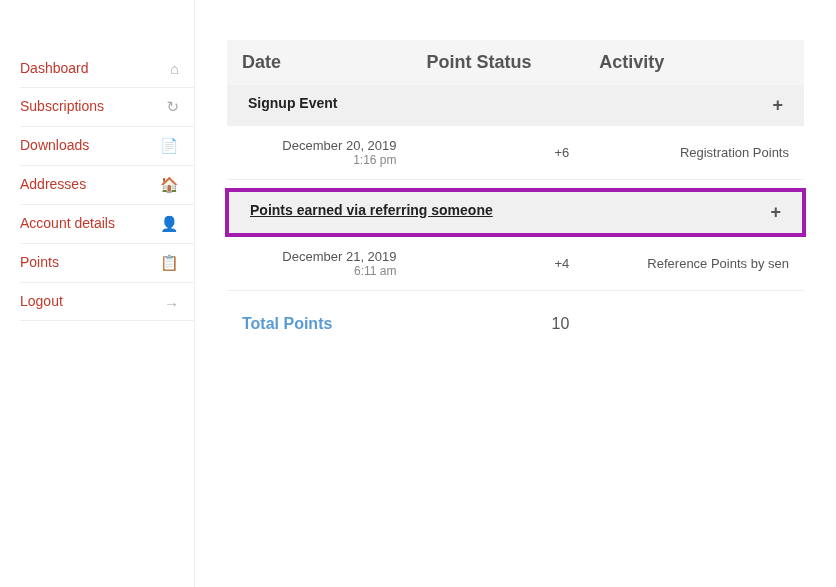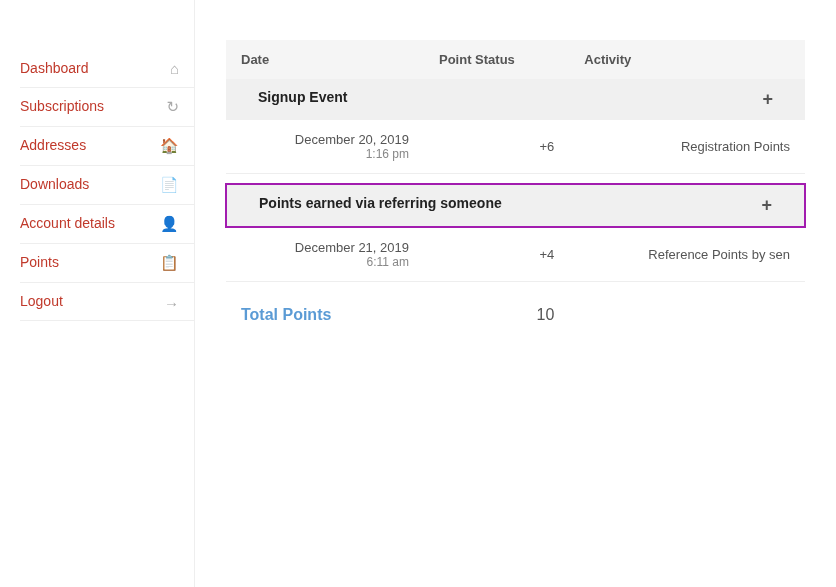--- a/index.html
+++ b/index.html
@@ -75,35 +75,36 @@
       border-collapse: collapse;
     }
 
     .table-header {
       background: #f5f5f5;
     }
 
     .table-header th {
       padding: 12px 15px;
       text-align: left;
-      font-size: 13px;
+      font-size: 18px;
       font-weight: 600;
       color: #555;
     }
 
     .section-row td {
       background: #f0f0f0;
-      padding: 10px 32px;
+      padding: 10px 21px;
       font-weight: bold;
       font-size: 14px;
       color: #222;
     }
 
     .section-row.highlighted td {
-      border: 2px solid #a21caf;
+      border: 4px solid #a21caf;
+      text-decoration: underline;
     }
 
     .section-row td .section-toggle {
       float: right;
       font-size: 18px;
       color: #555;
       cursor: pointer;
     }
 
     .data-row td {
@@ -153,26 +154,26 @@
     <ul class="sidebar-nav" id="sidebar-nav-list">
     <li>
           <a href="#">Dashboard</a>
                     <span class="nav-icon">⌂</span>
         </li>
         <li>
           <a href="#">Subscriptions</a>
                     <span class="nav-icon">↻</span>
         </li>
         <li>
+          <a href="#">Downloads</a>
+                    <span class="nav-icon">📄</span>
+        </li>
+        <li>
           <a href="#">Addresses</a>
                     <span class="nav-icon">🏠</span>
-        </li>
-        <li>
-          <a href="#">Downloads</a>
-                    <span class="nav-icon">📄</span>
         </li>
         <li>
           <a href="#">Account details</a>
                     <span class="nav-icon">👤</span>
         </li>
         <li>
           <a href="#">Points</a>
                     <span class="nav-icon">📋</span>
         </li>
         <li>

